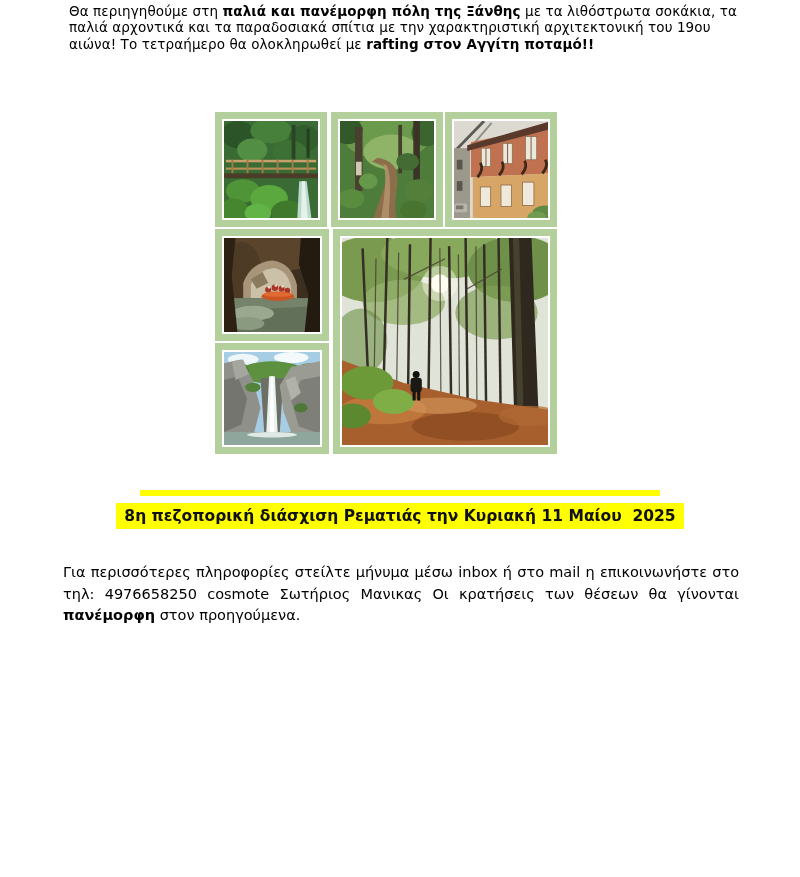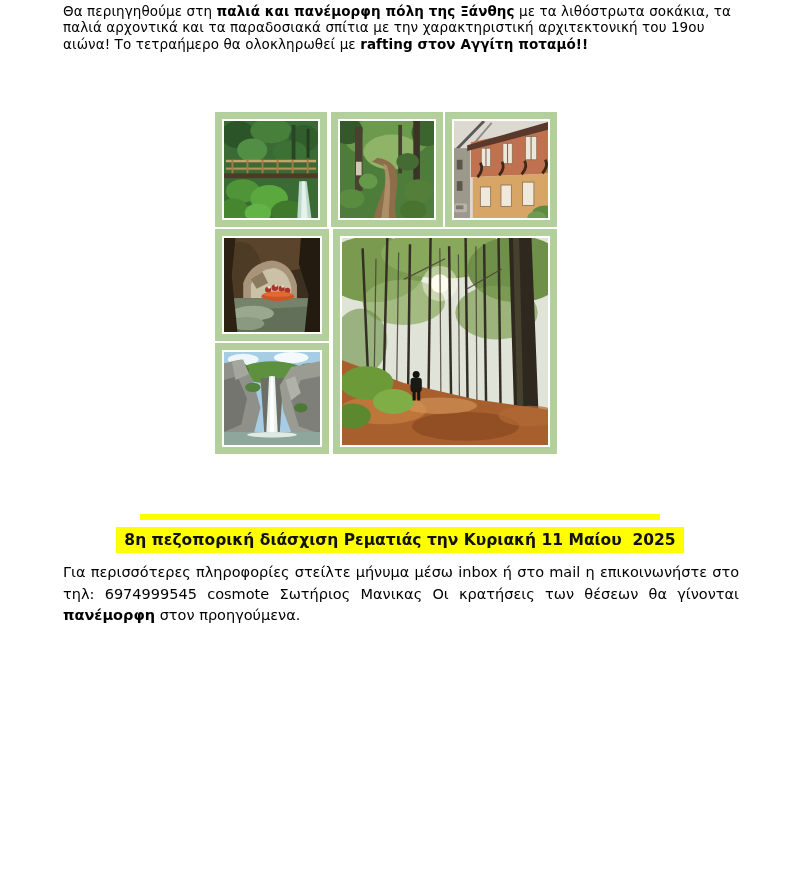--- a/index.html
+++ b/index.html
@@ -12,21 +12,21 @@
   .page {
     position: relative;
     width: 800px;
     height: 877px;
     background: #ffffff;
     overflow: hidden;
   }
   
   .intro {
     position: absolute;
-    left: 63px;
+    left: 69px;
     top: 3px;
     width: 676px;
     margin: 0;
     font-size: 13.5px;
     line-height: 16.4px;
     letter-spacing: 0.1px;
   }
   .intro b, .body-text b { font-weight: bold; }
 
   
@@ -44,21 +44,21 @@
   .f2 { left: 331px; top: 112px; width: 112px; height: 115px; }
   .f3 { left: 445px; top: 112px; width: 112px; height: 115px; }
   .f4 { left: 215px; top: 229px; width: 114px; height: 112px; }
   .f5 { left: 333px; top: 229px; width: 224px; height: 225px; }
   .f6 { left: 215px; top: 343px; width: 114px; height: 111px; }
 
   
   .heading-wrap {
     position: absolute;
     left: 0;
-    top: 514px;
+    top: 490px;
     width: 800px;
     display: flex;
     flex-direction: column;
     align-items: center;
   }
   .hl-strip {
     width: 520px;
     height: 6px;
     background: #ffff00;
     margin-bottom: 7px;
@@ -285,16 +285,16 @@
     </figure>
 
   </div>
 
   <div class="heading-wrap">
     <div class="hl-strip" style="background-color: rgb(255, 255, 0);"></div>
     <div class="hl-title" style="background-color: rgb(255, 255, 0); color: rgb(17, 17, 17);">8η πεζοπορική διάσχιση Ρεματιάς την Κυριακή 11 Μαίου  2025</div>
   </div>
 
   <div class="body-text">
-    <p class="justify"><span>Για περισσότερες πληροφορίες στείλτε μήνυμα μέσω inbox ή στο mail η επικοινωνήστε στο τηλ: 6974999545 cosmote Σωτήριος Μανικας Οι κρατήσεις των θέσεων θα γίνονται </span><b>πανέμορφη</b><span> στον προηγούμενα.</span></p>
+    <p class="justify"><span>Για περισσότερες πληροφορίες στείλτε μήνυμα μέσω inbox ή στο mail η επικοινωνήστε στο τηλ: 4976658250 cosmote Σωτήριος Μανικας Οι κρατήσεις των θέσεων θα γίνονται </span><b>πανέμορφη</b><span> στον προηγούμενα.</span></p>
   </div>
 
 </div>
 
 </body></html>

